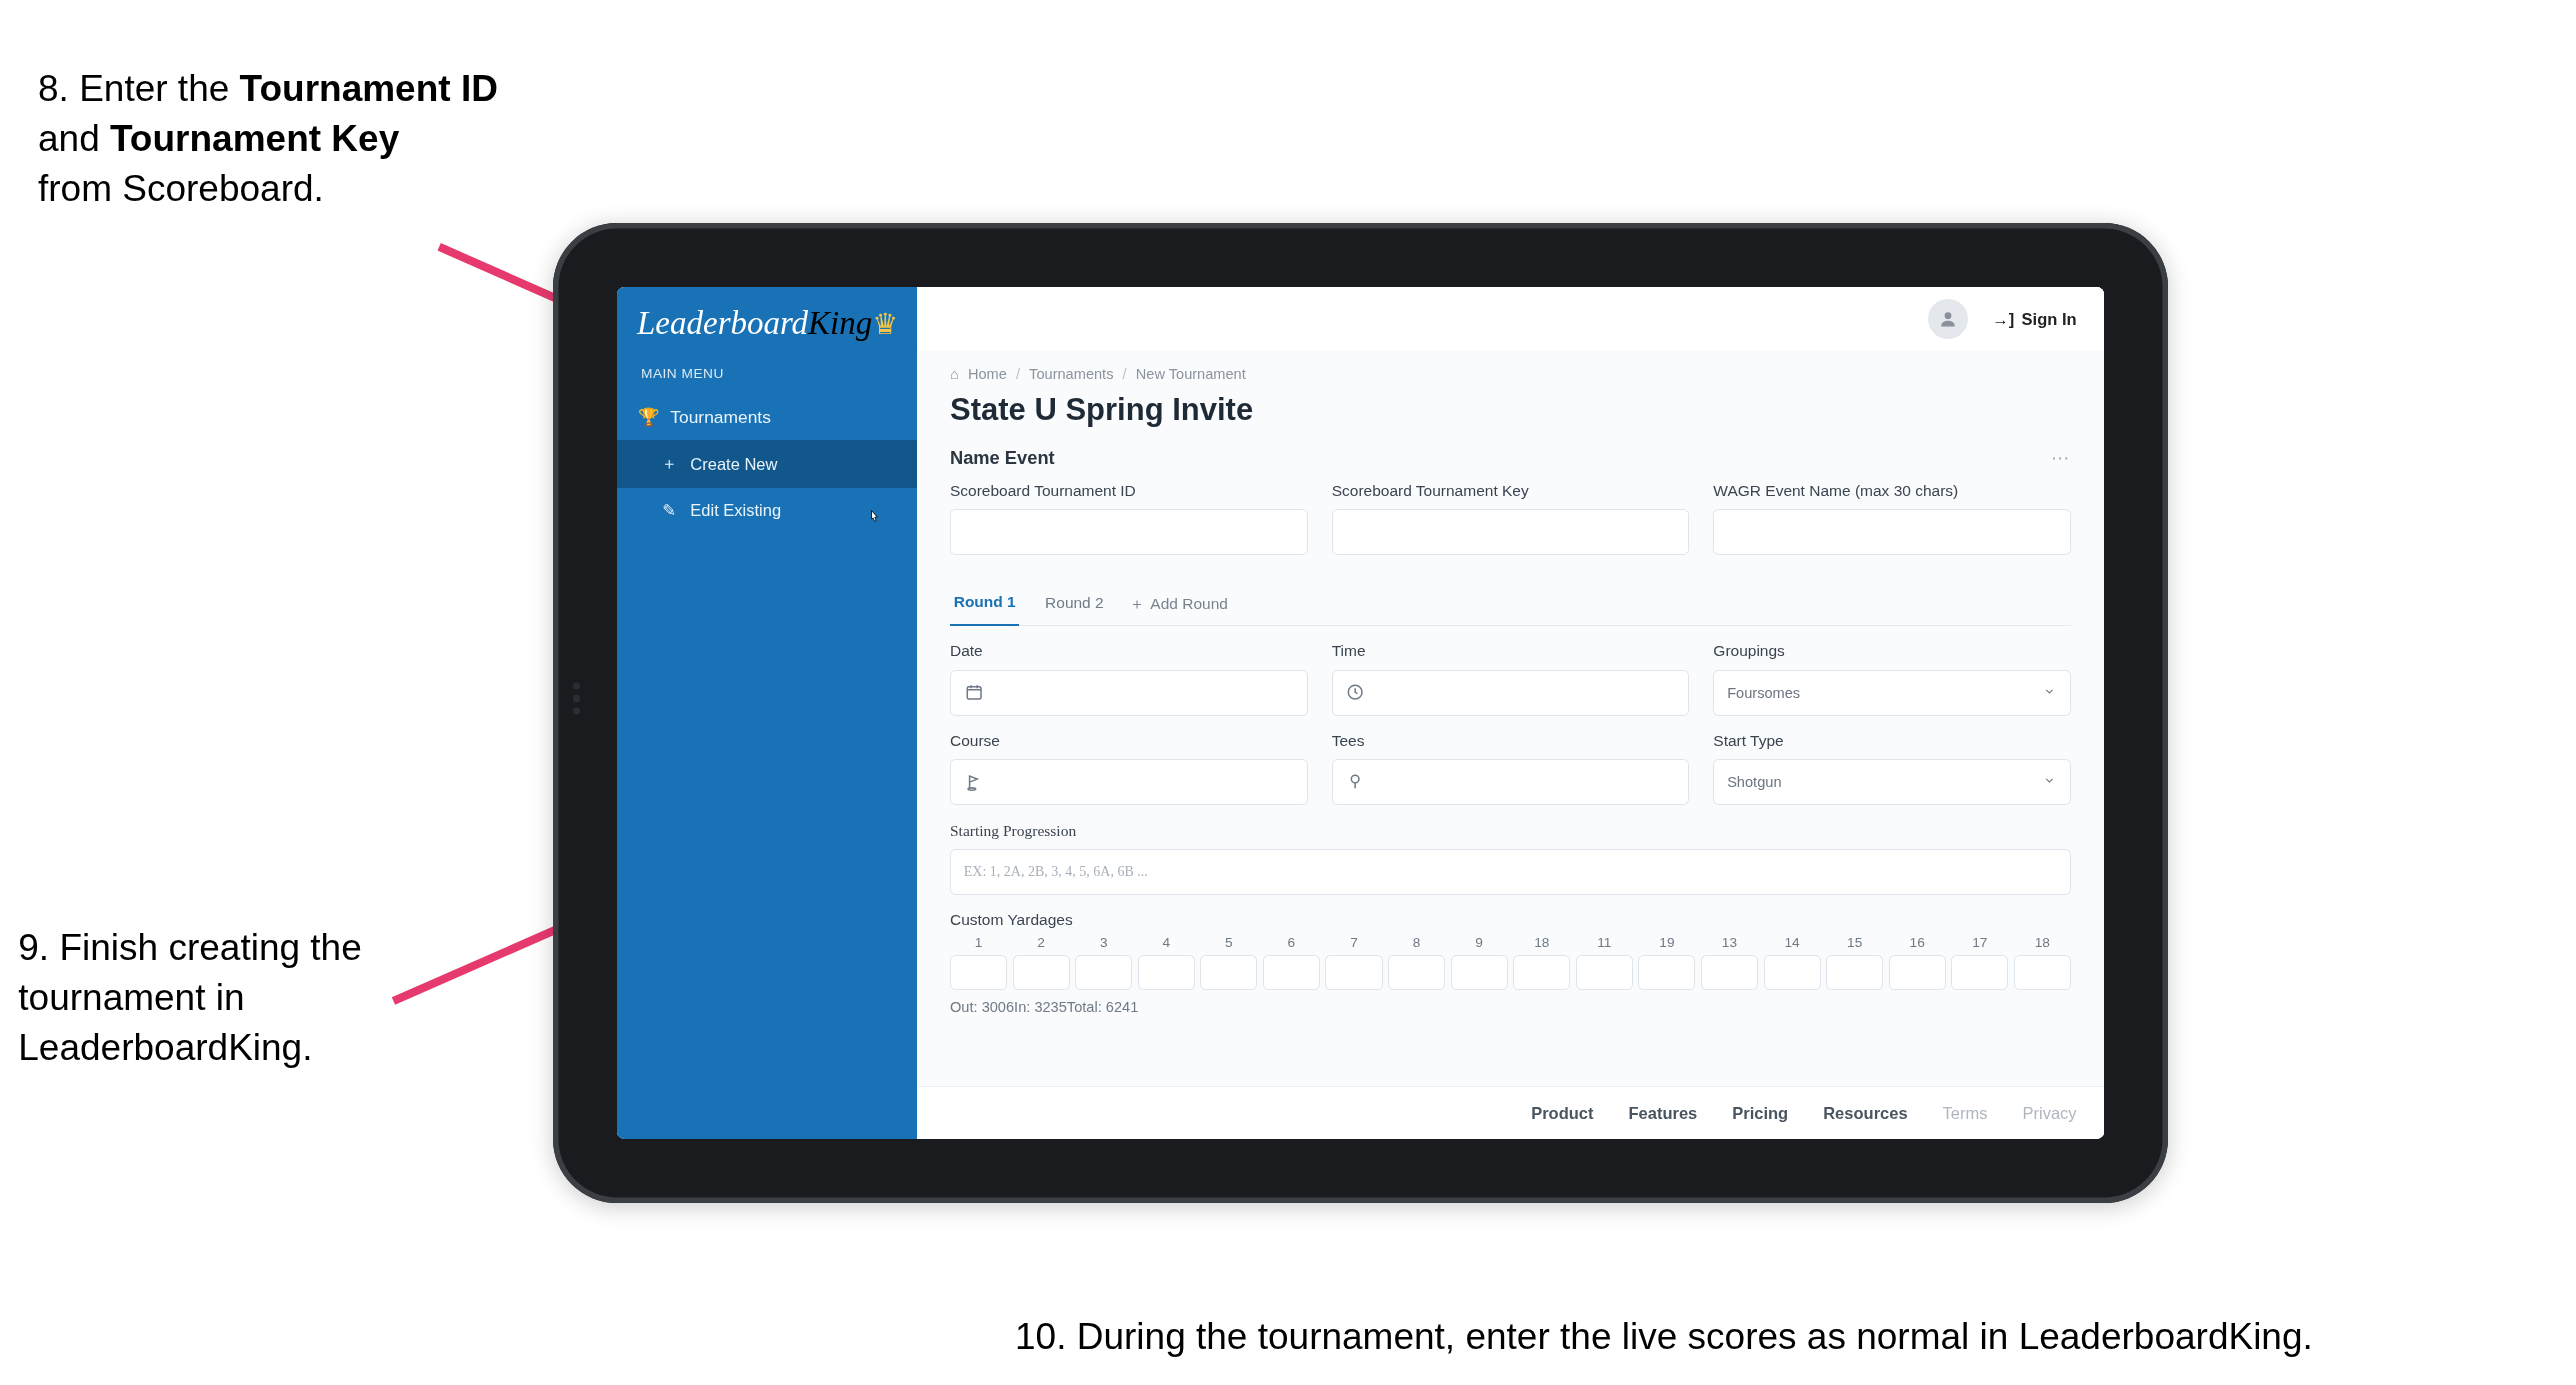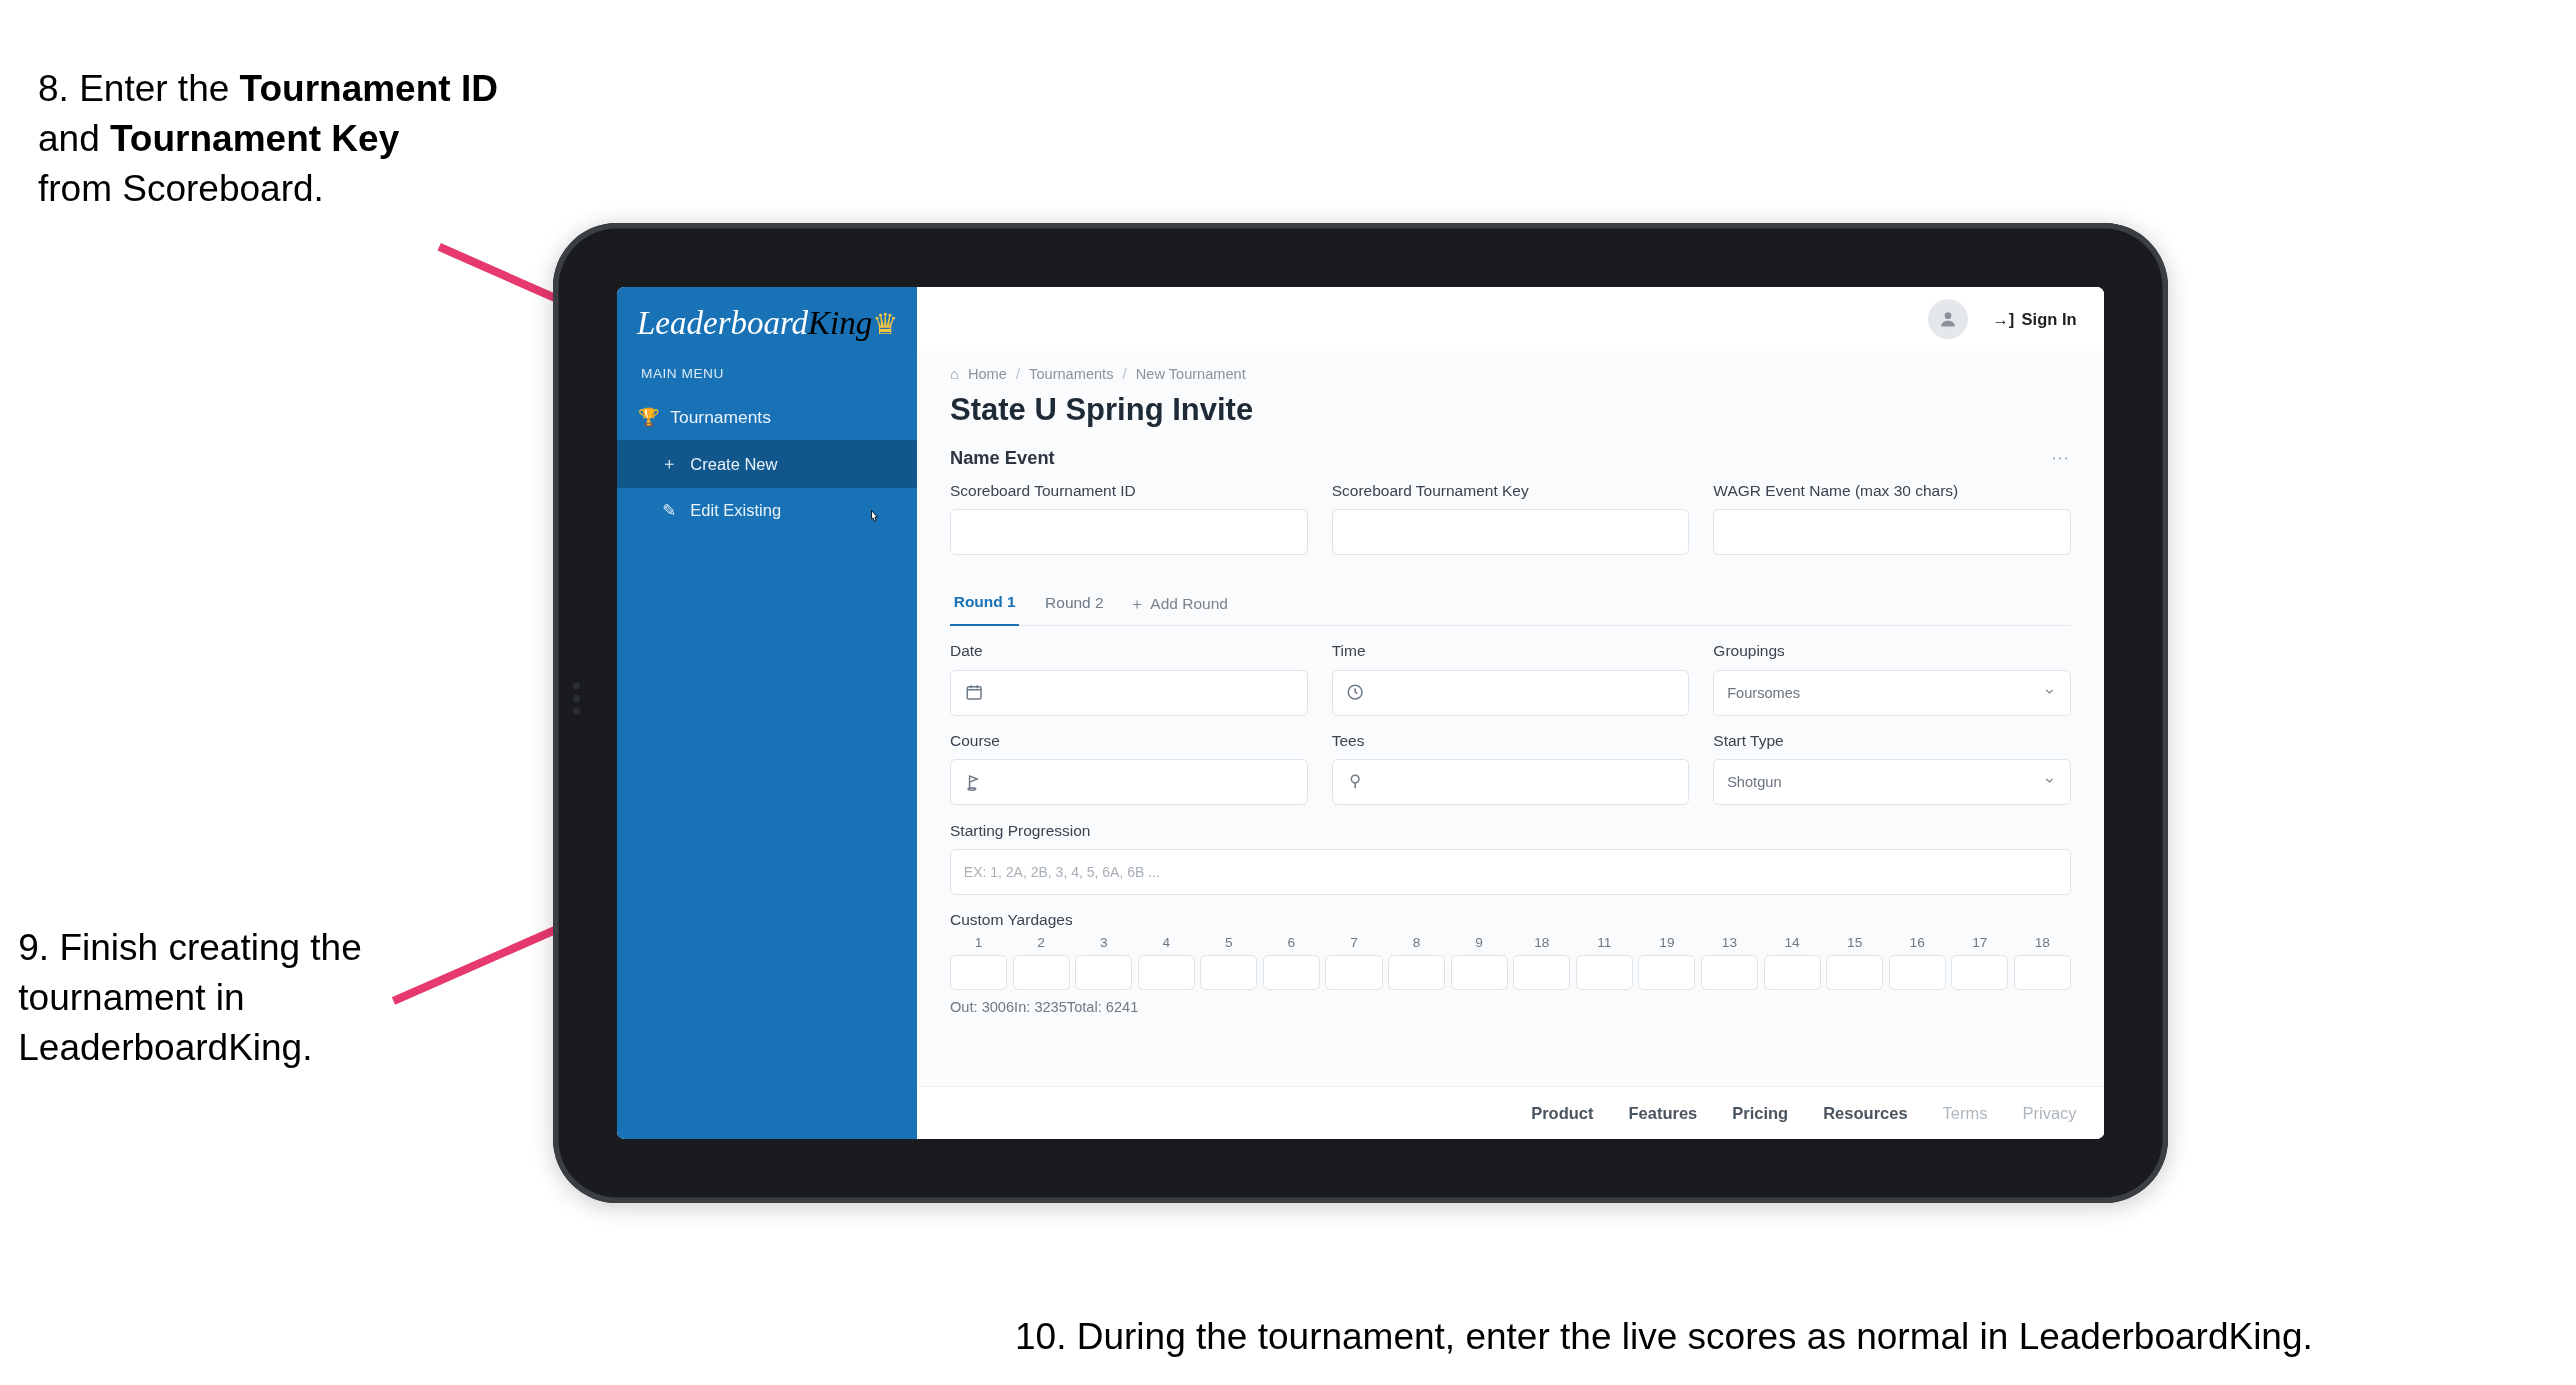--- a/index.html
+++ b/index.html
@@ -251,21 +251,21 @@
                 <span class="cv">Shotgun</span>
                 <span class="chev">
                   <svg width="12.8" height="12.8" viewBox="0 0 24 24" fill="none" stroke="#6e7a86" stroke-width="2">
                       <path d="M6 9l6 6 6-6"></path>
                     </svg>
                 </span>
               </div>
             </div>
           </div>
 
-          <div class="field" style="margin-bottom:16px;">
+          <div class="field" style="margin-bottom:16px;font-family:Liberation Serif, serif;">
             <label>Starting Progression</label>
             <div class="prog-input">
               <span>EX: 1, 2A, 2B, 3, 4, 5, 6A, 6B ...</span>
             </div>
           </div>
 
           <div class="yardage-label">Custom Yardages</div>
           <div class="holes-row" id="holes-row">
               <div class="hole">1</div>
               <div class="hole">2</div>

